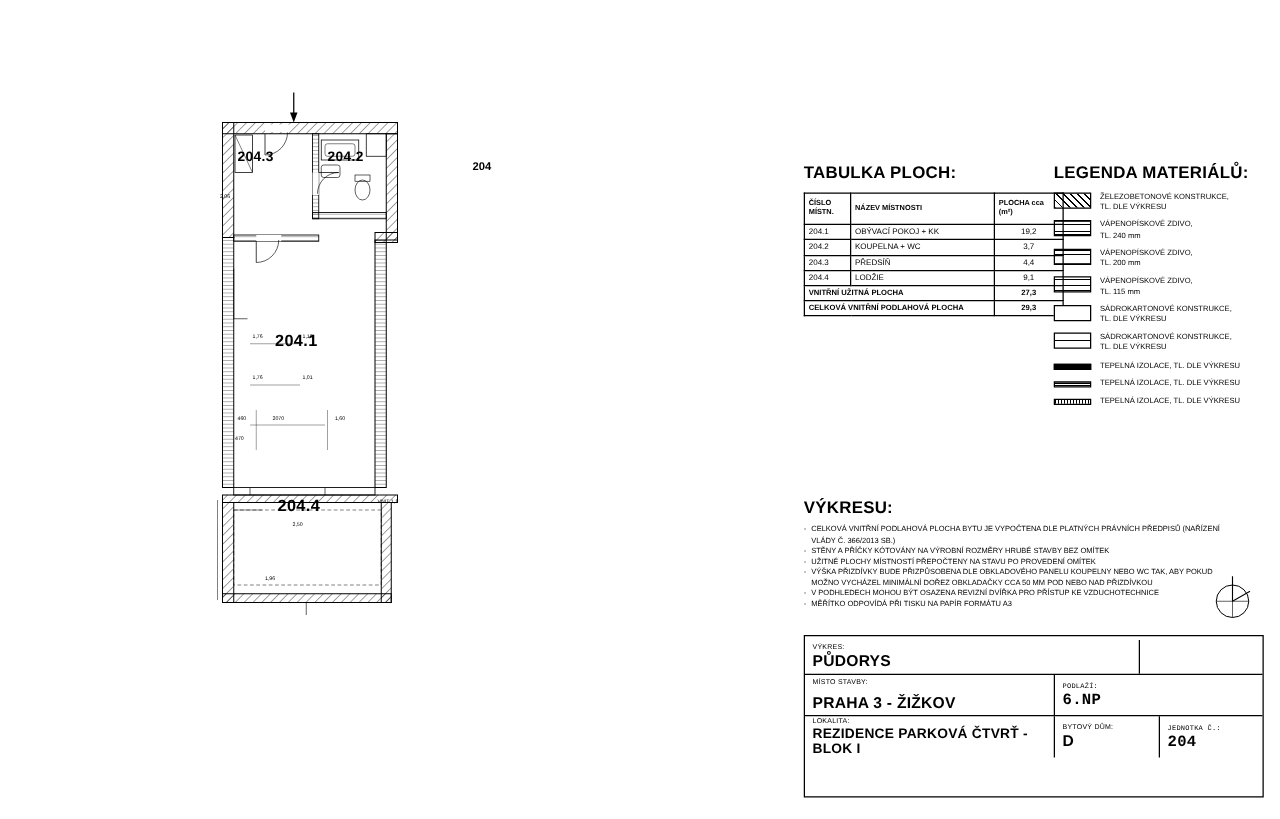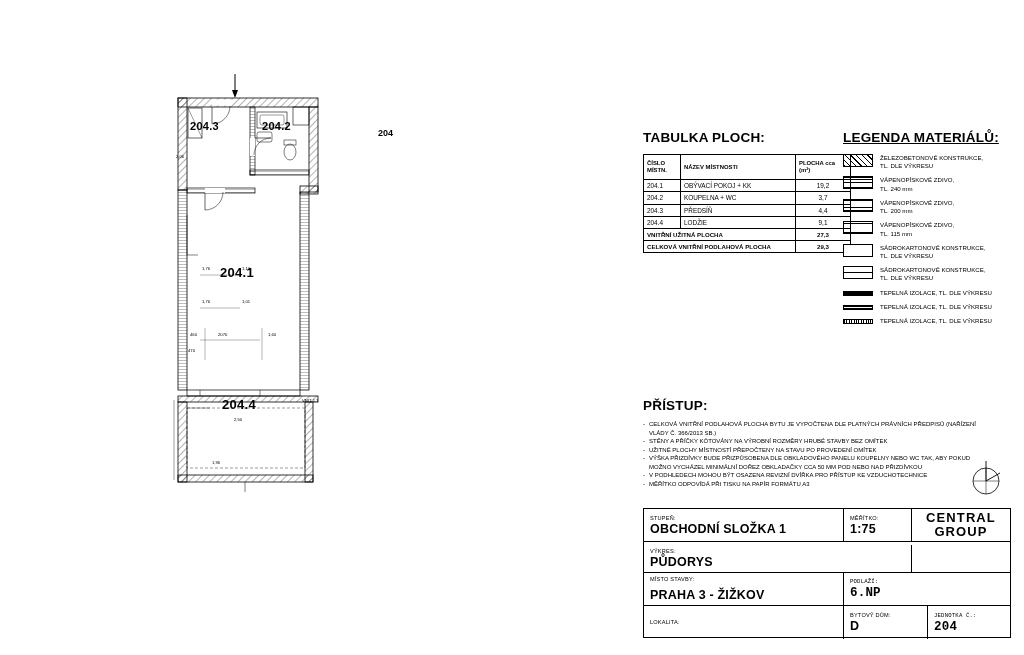--- a/index.html
+++ b/index.html
@@ -85,21 +85,20 @@
     position: absolute;
     left: 843px;
     top: 130px;
     width: 178px;
   }
   .legend h2 {
     margin: 0 0 9px 0;
     font-size: 13.5px;
     font-weight: bold;
     letter-spacing: .2px;
-    text-decoration: underline;
   }
   .legrow {
     display: flex;
     align-items: flex-start;
     margin-bottom: 6px;
   }
   .swatch {
     width: 30px;
     height: 13px;
     flex: 0 0 30px;
@@ -486,21 +485,21 @@
 
     <div class="legrow">
       <div class="swatch thin h-ti3"></div>
       <div class="legtext">
         <div>TEPELNÁ IZOLACE, TL. DLE VÝKRESU</div>
       </div>
     </div>
   </div>
 
   <div class="notes">
-    <h2>PŘÍSTUP:</h2>
+    <h2>VÝKRESU:</h2>
     <ul>
       <li>CELKOVÁ VNITŘNÍ PODLAHOVÁ PLOCHA BYTU JE VYPOČTENA DLE PLATNÝCH PRÁVNÍCH PŘEDPISŮ (NAŘÍZENÍ VLÁDY Č. 366/2013 SB.)</li>
       <li>STĚNY A PŘÍČKY KÓTOVÁNY NA VÝROBNÍ ROZMĚRY HRUBÉ STAVBY BEZ OMÍTEK</li>
       <li>UŽITNÉ PLOCHY MÍSTNOSTÍ PŘEPOČTENY NA STAVU PO PROVEDENÍ OMÍTEK</li>
       <li>VÝŠKA PŘIZDÍVKY BUDE PŘIZPŮSOBENA DLE OBKLADOVÉHO PANELU KOUPELNY NEBO WC TAK, ABY POKUD MOŽNO VYCHÁZEL MINIMÁLNÍ DOŘEZ OBKLADAČKY CCA 50 mm POD NEBO NAD PŘIZDÍVKOU</li>
       <li>V PODHLEDECH MOHOU BÝT OSAZENA REVIZNÍ DVÍŘKA PRO PŘÍSTUP KE VZDUCHOTECHNICE</li>
       <li>MĚŘÍTKO ODPOVÍDÁ PŘI TISKU NA PAPÍR FORMÁTU A3</li>
     </ul>
   </div>
 
@@ -509,36 +508,20 @@
       <circle cx="24" cy="26" r="13" fill="none" stroke="#000" stroke-width="0.8"></circle>
       <line x1="24" y1="6" x2="24" y2="26" stroke="#000" stroke-width="0.9"></line>
       <line x1="24" y1="26" x2="38" y2="18" stroke="#000" stroke-width="0.9"></line>
       <line x1="11" y1="26" x2="37" y2="26" stroke="#000" stroke-width="0.5"></line>
       <line x1="24" y1="13" x2="24" y2="39" stroke="#000" stroke-width="0.5"></line>
     </svg>
   </div>
 
   <div class="titleblock">
 
-    <div class="tb-row r1">
-      <div class="tb-cell c-stupen">
-        <div class="tb-lab">STUPEŇ:</div>
-        <div class="tb-val">OBCHODNÍ SLOŽKA 1</div>
-      </div>
-      <div class="tb-cell c-meritko">
-        <div class="tb-lab">MĚŘÍTKO:</div>
-        <div class="tb-val">1:75</div>
-      </div>
-      <div class="tb-cell c-logo" style="grid-row: span 2;">
-        <div class="logo-wrap">
-          <div class="l1">CENTRAL</div>
-          <div class="l2">GROUP</div>
-        </div>
-      </div>
-    </div>
 
     <div class="tb-row r2">
       <div class="tb-cell c-vykres">
         <div class="tb-lab">VÝKRES:</div>
         <div class="tb-val">PŮDORYS</div>
       </div>
       <div class="tb-cell c-logo"></div>
     </div>
 
     <div class="tb-row r3">
@@ -548,20 +531,21 @@
       </div>
       <div class="tb-cell c-podlazi">
         <div class="tb-lab">PODLAŽÍ:</div>
         <div class="tb-val">6.NP</div>
       </div>
     </div>
 
     <div class="tb-row r4">
       <div class="tb-cell c-lokalita">
         <div class="tb-lab">LOKALITA:</div>
+        <div class="tb-val sm">REZIDENCE PARKOVÁ ČTVRŤ - BLOK I</div>
       </div>
       <div class="tb-cell c-format">
         <div class="tb-lab">BYTOVÝ DŮM:</div>
         <div class="tb-val">D</div>
       </div>
       <div class="tb-cell c-podlazi">
         <div class="tb-lab">JEDNOTKA Č.:</div>
         <div class="tb-val">204</div>
       </div>
     </div>

